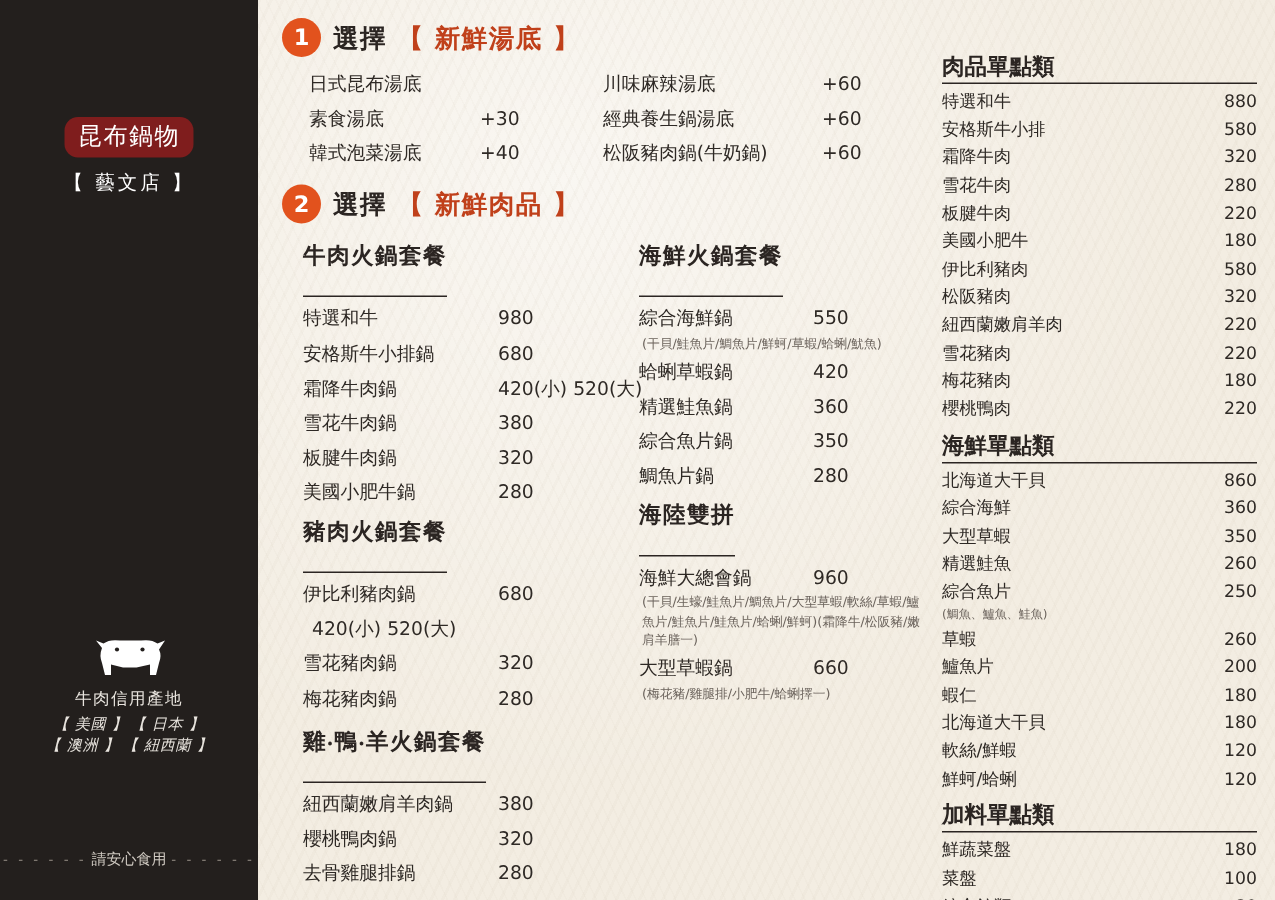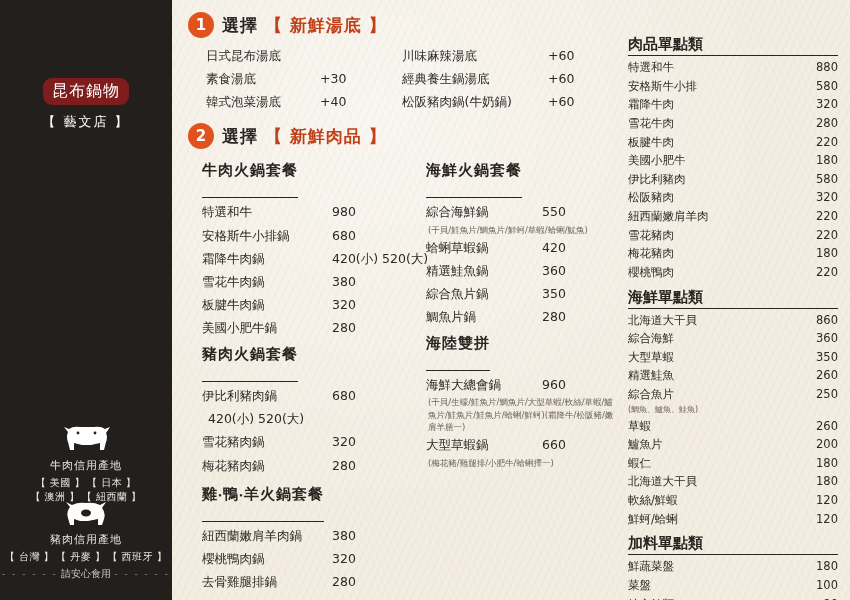--- a/index.html
+++ b/index.html
@@ -53,21 +53,21 @@
     position: absolute;
     left: 0; width: 172px;
     text-align: center;
     color: #e8e4de;
   }
   .origin-beef { top: 424px; }
   .origin-pork { top: 500px; }
   .animal-icon { display:block; margin: 0 auto 4px; }
   .origin-title { font-size: 11px; letter-spacing: 1px; margin-bottom: 3px; }
   .origin-tags { font-size: 10px; letter-spacing: 0.5px; }
-  .origin-tags span { margin: 0 1px; }
+  .origin-tags span { margin: 0 1px; font-style: italic; }
   .footer-note {
     position: absolute; bottom: 18px; left: 0; width: 172px;
     text-align: center; font-size: 10px; color: #cfc9c1;
     line-height: 1.7;
   }
   .dashes { letter-spacing: 2px; font-size: 9px; color: #8e877f; }
 
   
   .content {
     flex: 1; position: relative;
@@ -166,30 +166,20 @@
         <circle cx="18" cy="9" r="1.4" fill="#231f1d"></circle>
         <circle cx="35" cy="9" r="1.4" fill="#231f1d"></circle>
       </svg>
       <div class="origin-title">牛肉信用產地</div>
       <div class="origin-tags">
         <span>【 美國 】</span><span>【 日本 】</span><br>
         <span>【 澳洲 】</span><span>【 紐西蘭 】</span>
       </div>
     </div>
 
-    <div class="origin-block origin-pork">
-      <svg class="animal-icon" width="52" height="28" viewBox="0 0 52 28">
-        <path d="M10 7 L6 2 L12 5 Q18 2 26 3 Q34 2 40 5 L46 2 L42 8 Q46 13 44 19 L42 25 L38 25 L38 19 L28 21 L20 21 L14 19 L14 25 L10 25 L8 18 Q6 12 10 7 Z" fill="#ffffff"></path>
-        <ellipse cx="26" cy="13" rx="5" ry="3.4" fill="#231f1d"></ellipse>
-      </svg>
-      <div class="origin-title">豬肉信用產地</div>
-      <div class="origin-tags">
-        <span>【 台灣 】</span><span>【 丹麥 】</span><span>【 西班牙 】</span>
-      </div>
-    </div>
 
     <div class="footer-note">
       <span class="dashes">- - - - - -</span>
       <span>請安心食用</span>
       <span class="dashes">- - - - - -</span>
     </div>
   </div>
 
   <div class="content">
 

